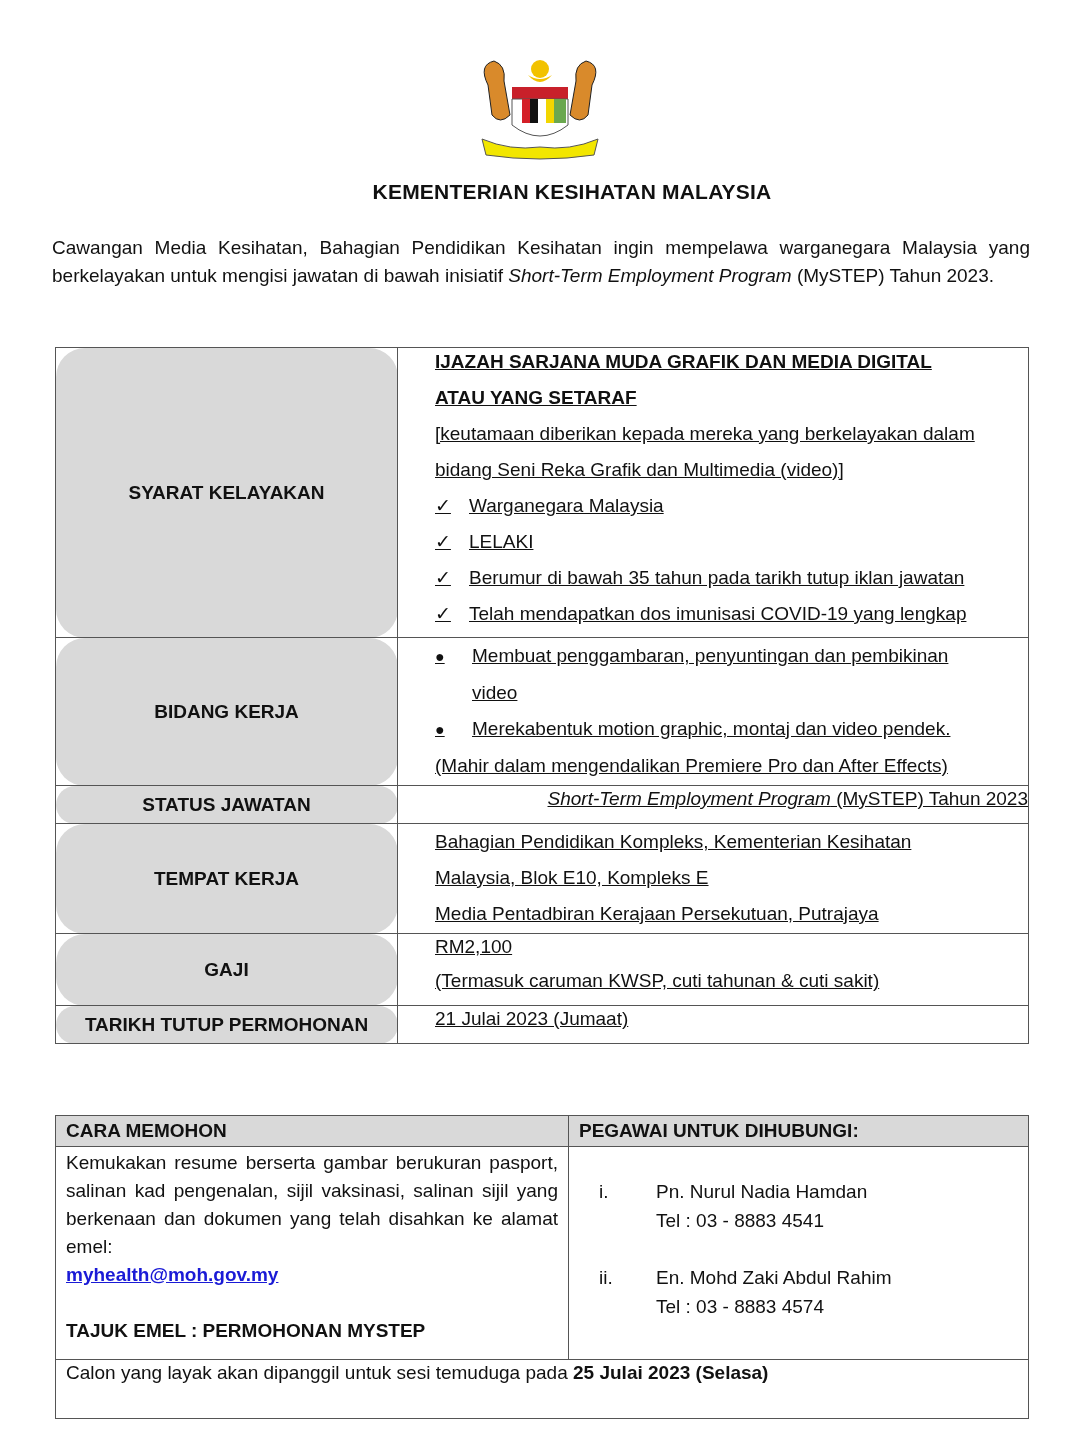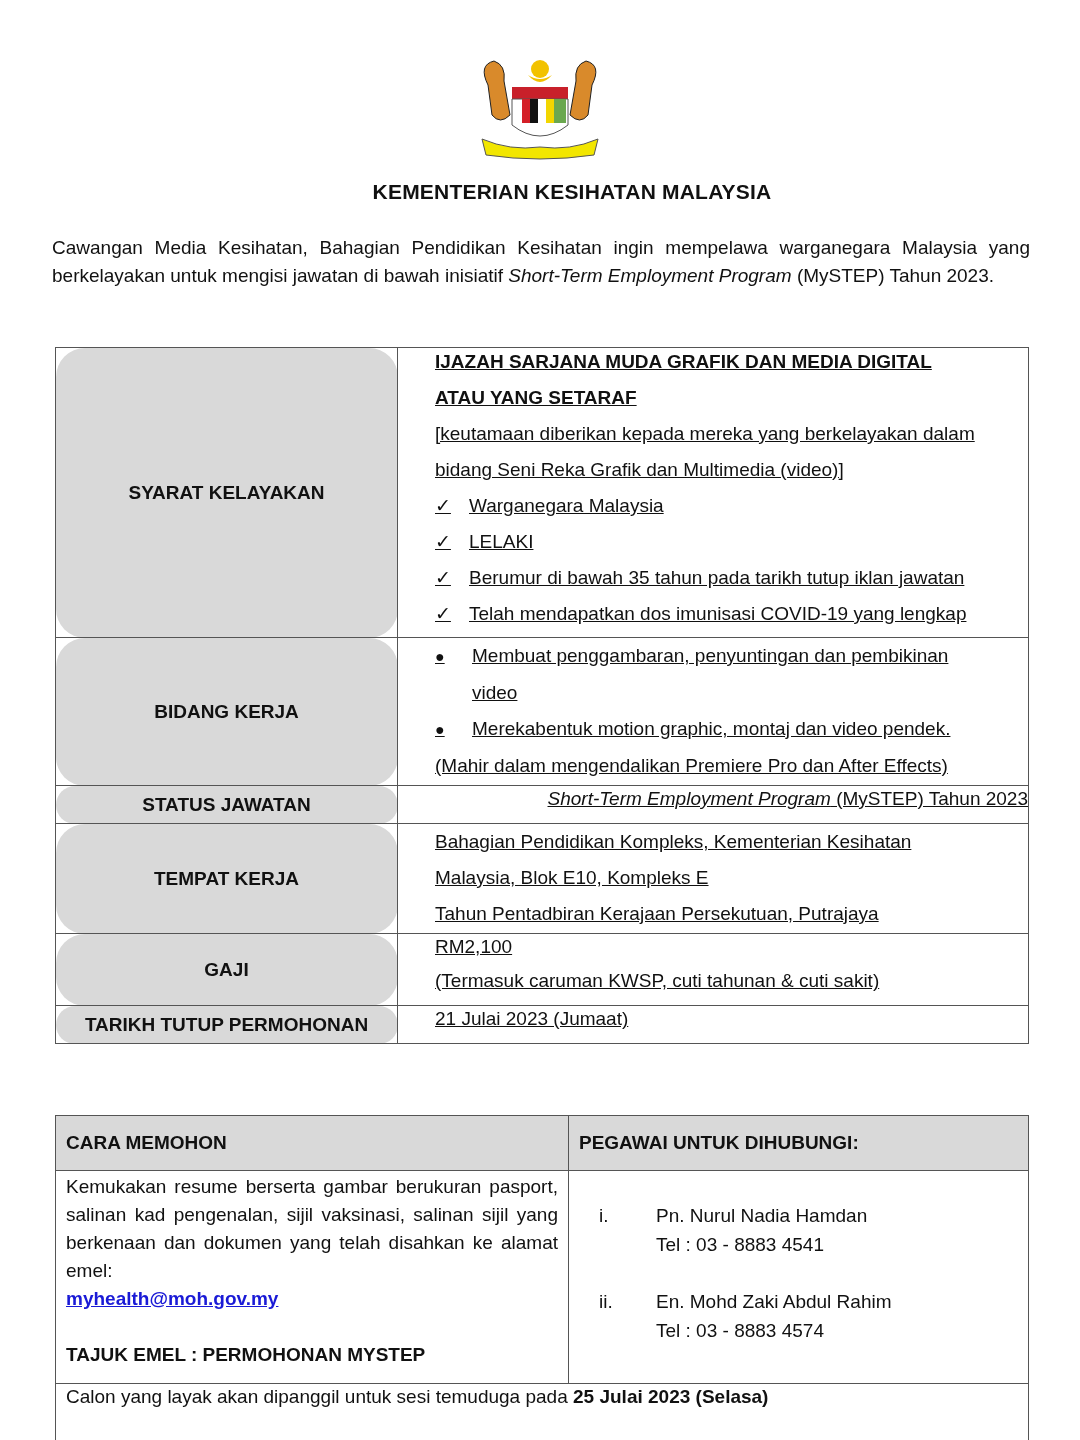--- a/index.html
+++ b/index.html
@@ -36,21 +36,21 @@
   .bul-indent { padding-left: 37px; }
   .note { padding-left: 0px; }
 
   table.apply {
     position: absolute; left: 55px; top: 1115px; width: 974px;
     border-collapse: collapse; font-size: 19px;
   }
   table.apply td { border: 1.5px solid #555; vertical-align: top; }
   table.apply th {
     border: 1.5px solid #555; background: #d9d9d9; text-align: left;
-    font-weight: bold; font-size: 19px; padding: 15px 10px; height: 24px;
+    font-weight: bold; font-size: 19px; padding: 3px 10px; height: 24px;
   }
   .howto { width: 492px; padding: 2px 10px 6px 10px; line-height: 28px; }
   .howto-text { text-align: justify; }
   .email { color: #1a1ad6; text-decoration: underline; font-weight: bold; }
   .email-subject { font-weight: bold; margin-top: 28px; }
   .contacts { padding: 30px 10px 10px 30px; line-height: 29px; }
   .contact { display: flex; margin-bottom: 28px; }
   .contact .num { width: 57px; }
   .footer-cell { padding: 2px 10px; height: 54px; }
 </style>
@@ -120,21 +120,21 @@
   </tr>
   <tr style="height:38px;">
     <td class="lbl">STATUS JAWATAN</td>
     <td class="val" style="line-height:26px;text-align:right;"><i>Short-Term Employment Program</i><span> (MySTEP) Tahun 2023</span></td>
   </tr>
   <tr style="height:110px;">
     <td class="lbl">TEMPAT KERJA</td>
     <td class="val">
       <div>Bahagian Pendidikan Kompleks, Kementerian Kesihatan</div>
       <div>Malaysia, Blok E10, Kompleks E</div>
-      <div>Tahun Pentadbiran Kerajaan Persekutuan, Putrajaya</div>
+      <div>Media Pentadbiran Kerajaan Persekutuan, Putrajaya</div>
     </td>
   </tr>
   <tr style="height:72px;">
     <td class="lbl">GAJI</td>
     <td class="val" style="line-height:34px;">
       <div style="margin-top:-4px;">RM2,100</div>
       <div>(Termasuk caruman KWSP, cuti tahunan &amp; cuti sakit)</div>
     </td>
   </tr>
   <tr style="height:38px;">

